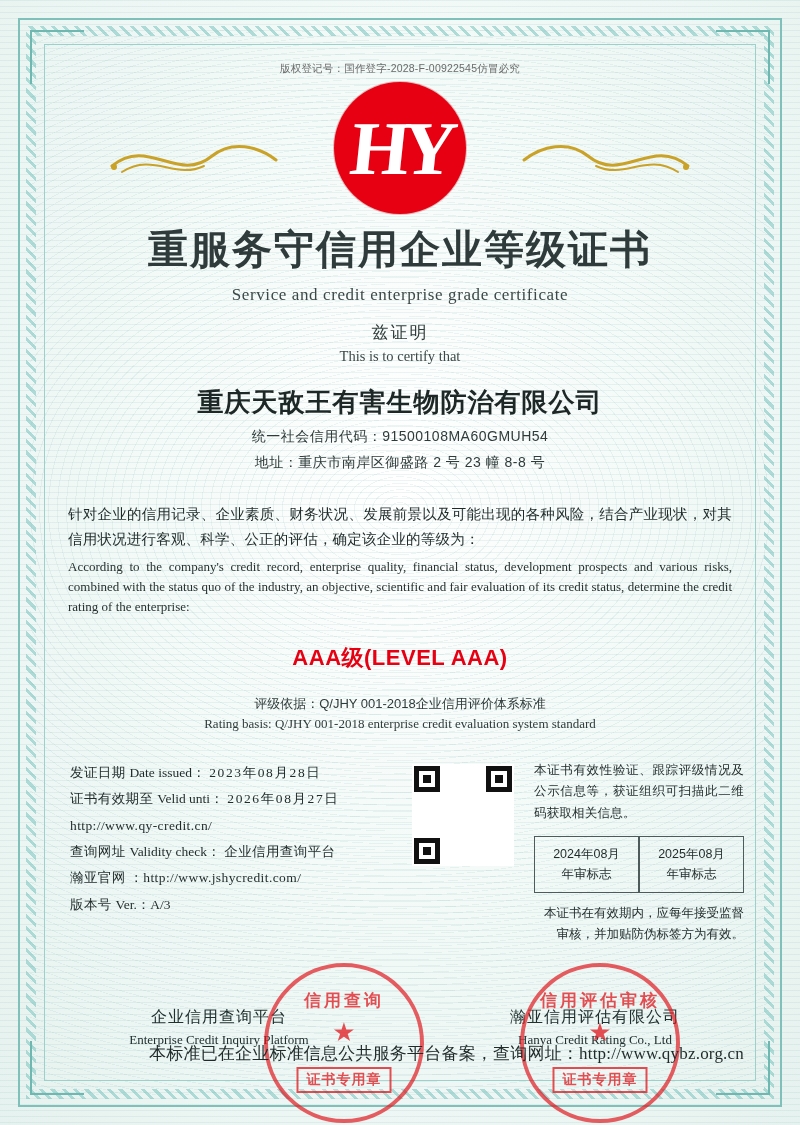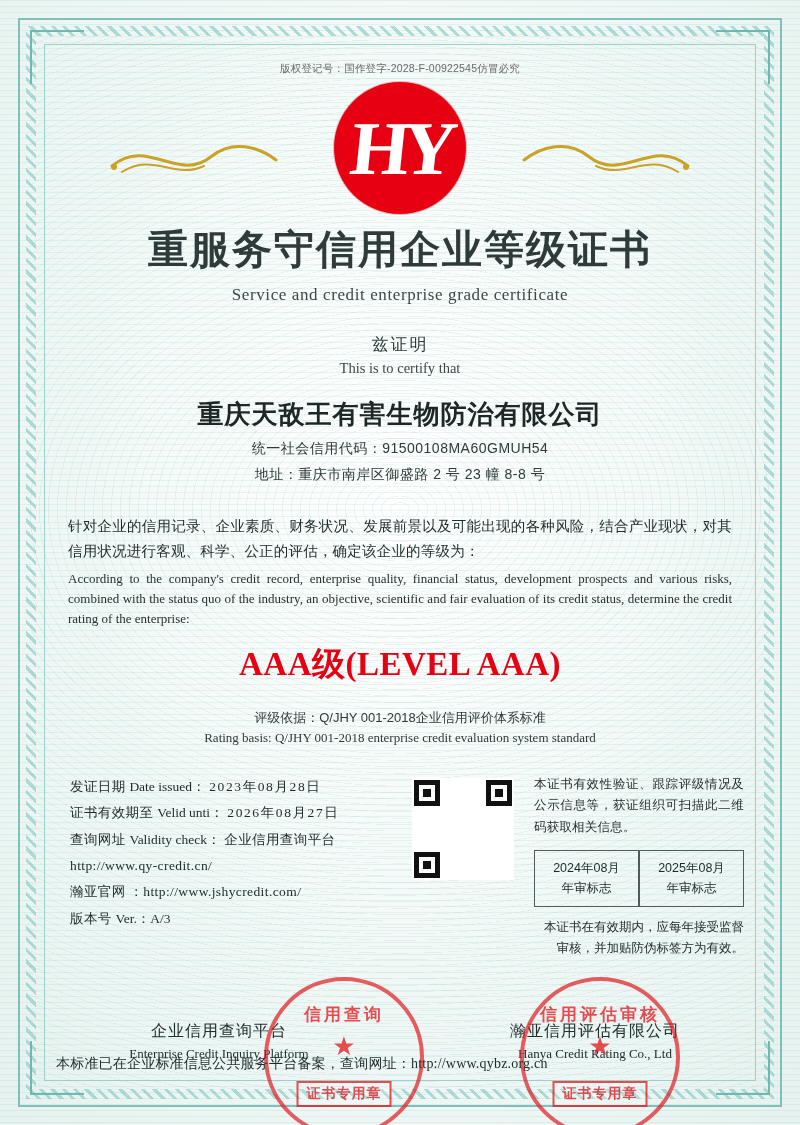--- a/index.html
+++ b/index.html
@@ -151,21 +151,21 @@
   .title-en {
     font-family: "Liberation Serif", serif;
     font-size: 17px;
     color: #3c4847;
     letter-spacing: 0.6px;
     margin-top: 8px;
   }
   .certify-cn {
     font-size: 17px;
     color: #2f3b3a;
-    margin-top: 28px;
+    margin-top: 16px;
     letter-spacing: 2px;
   }
   .certify-en {
     font-family: "Liberation Serif", serif;
     font-size: 14.5px;
     color: #3c4847;
     margin-top: 4px;
   }
   .company-name {
     font-family: "Liberation Serif", serif;
@@ -200,25 +200,25 @@
     font-family: "Liberation Serif", serif;
     font-size: 13px;
     color: #27312f;
     line-height: 1.55;
     margin-top: 4px;
     text-align: justify;
   }
 
   
   .grade {
-    font-family: Liberation Serif, serif;
-    font-size: 33px;
+    font-family: Liberation Sans, sans-serif;
+    font-size: 22px;
     font-weight: bold;
     color: #e60012;
-    margin-top: 13px;
+    margin-top: 26px;
     letter-spacing: 0.5px;
   }
   .basis-cn {
     font-size: 13px;
     color: #2f3b3a;
     margin-top: 22px;
   }
   .basis-en {
     font-family: "Liberation Serif", serif;
     font-size: 13px;
@@ -381,23 +381,23 @@
     font-family: "Liberation Serif", serif;
     font-size: 13px;
     color: #20302f;
     margin-top: 4px;
   }
 
   
   .footer {
     position: absolute;
     left: 0; right: 0;
-    bottom: 0;
-    text-align: left;
-    font-size: 14px;
+    bottom: 8px;
+    text-align: right;
+    font-size: 17px;
     color: #1f2a29;
     letter-spacing: 0.2px;
   }
   .footer .url { font-family: "Liberation Serif", serif; }
 </style>
 </head>
 <body>
 
 <div id="certificate">
 
@@ -457,26 +457,26 @@
           <span class="k-cn">发证日期</span>
           <span class="k-en">Date issued：</span>
           <span class="v-wide">2023年08月28日</span>
         </div>
         <div class="info-line">
           <span class="k-cn">证书有效期至</span>
           <span class="k-en">Velid unti：</span>
           <span class="v-wide">2026年08月27日</span>
         </div>
         <div class="info-line">
+          <span class="v">http://www.qy-credit.cn/</span>
+        </div>
+        <div class="info-line">
           <span class="k-cn">查询网址</span>
           <span class="k-en">Validity check：</span>
           <span class="v">企业信用查询平台</span>
-        </div>
-        <div class="info-line">
-          <span class="v">http://www.qy-credit.cn/</span>
         </div>
         <div class="info-line">
           <span class="k-cn">瀚亚官网</span>
           <span class="v">：http://www.jshycredit.com/</span>
         </div>
         <div class="info-line">
           <span class="k-cn">版本号</span>
           <span class="k-en">Ver.：A/3</span>
         </div>
       </div>

